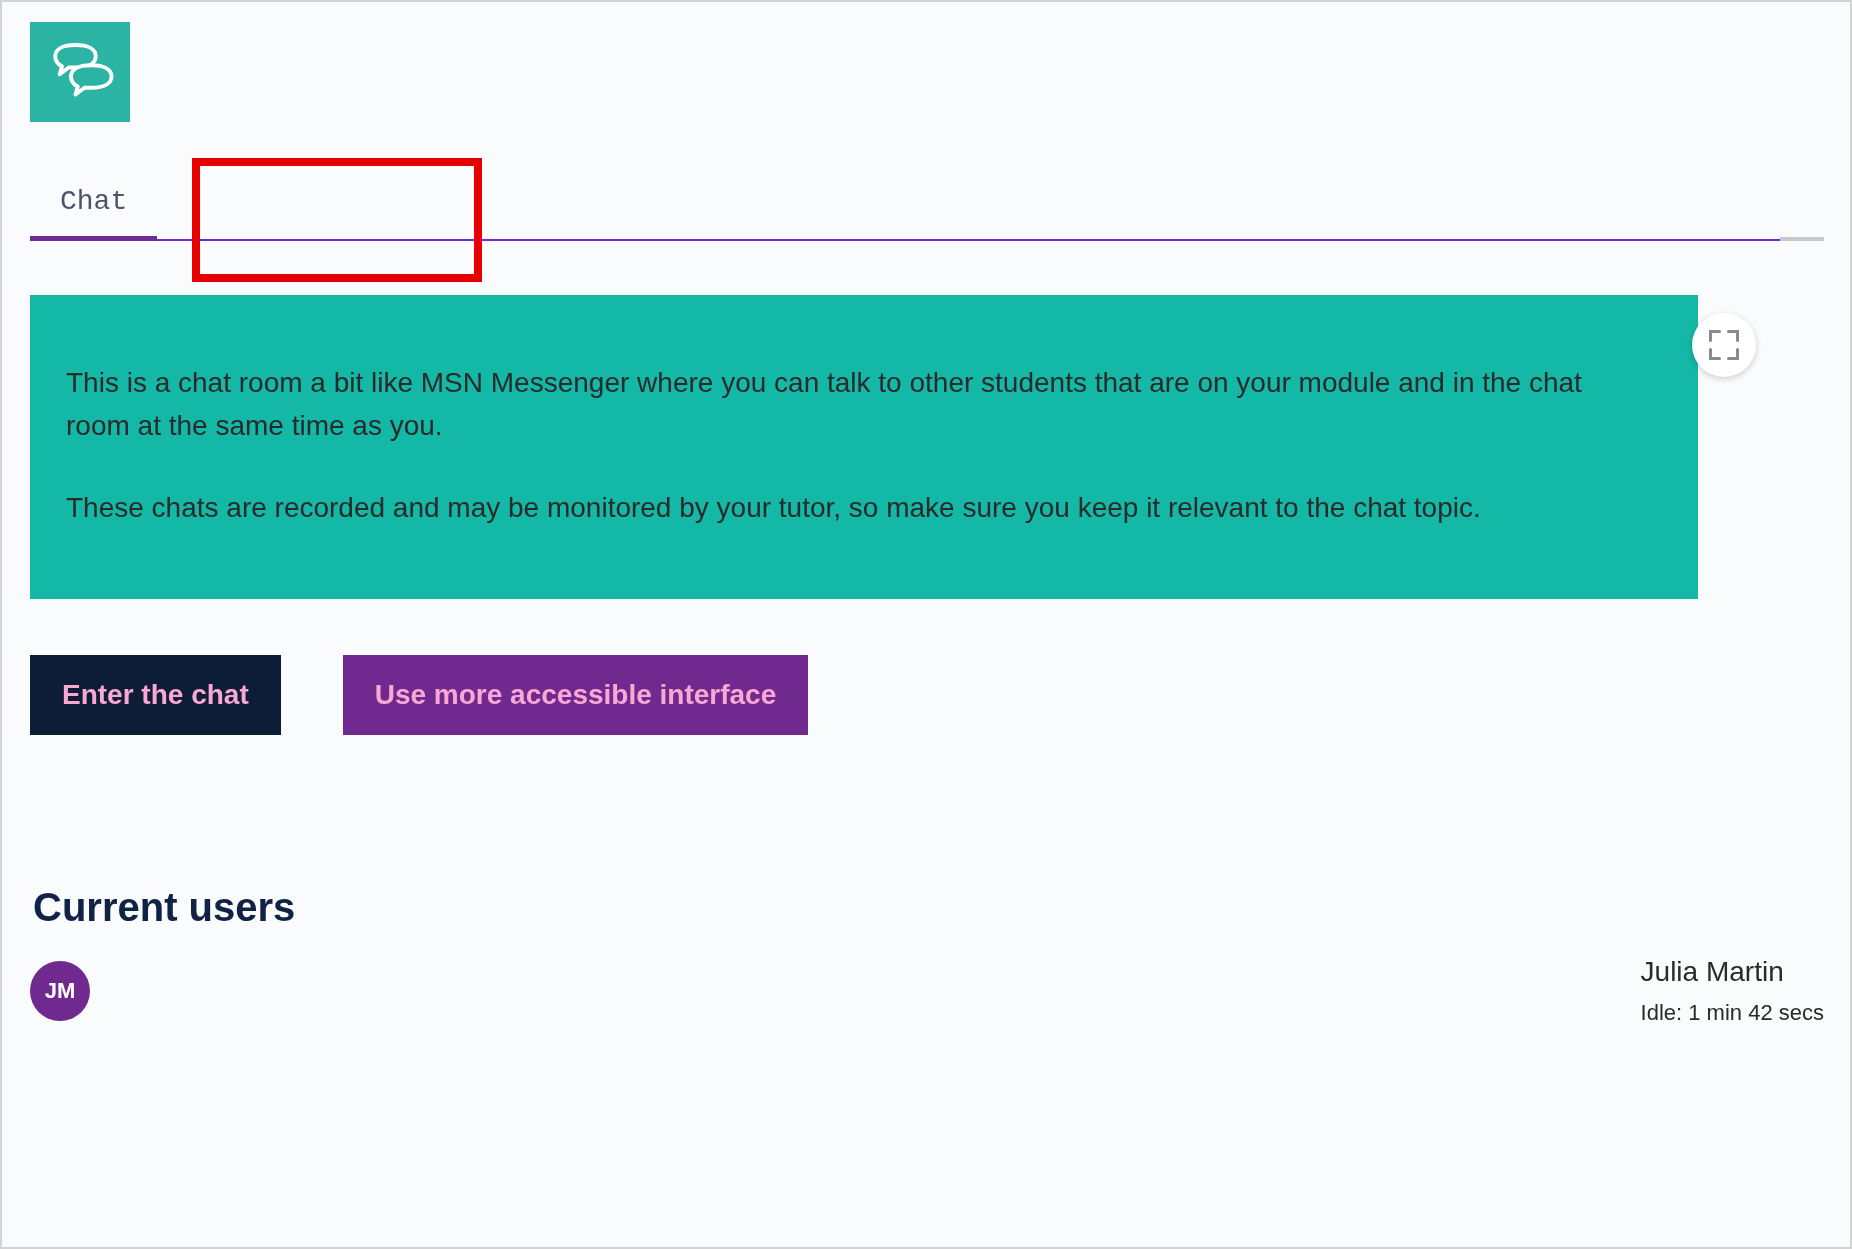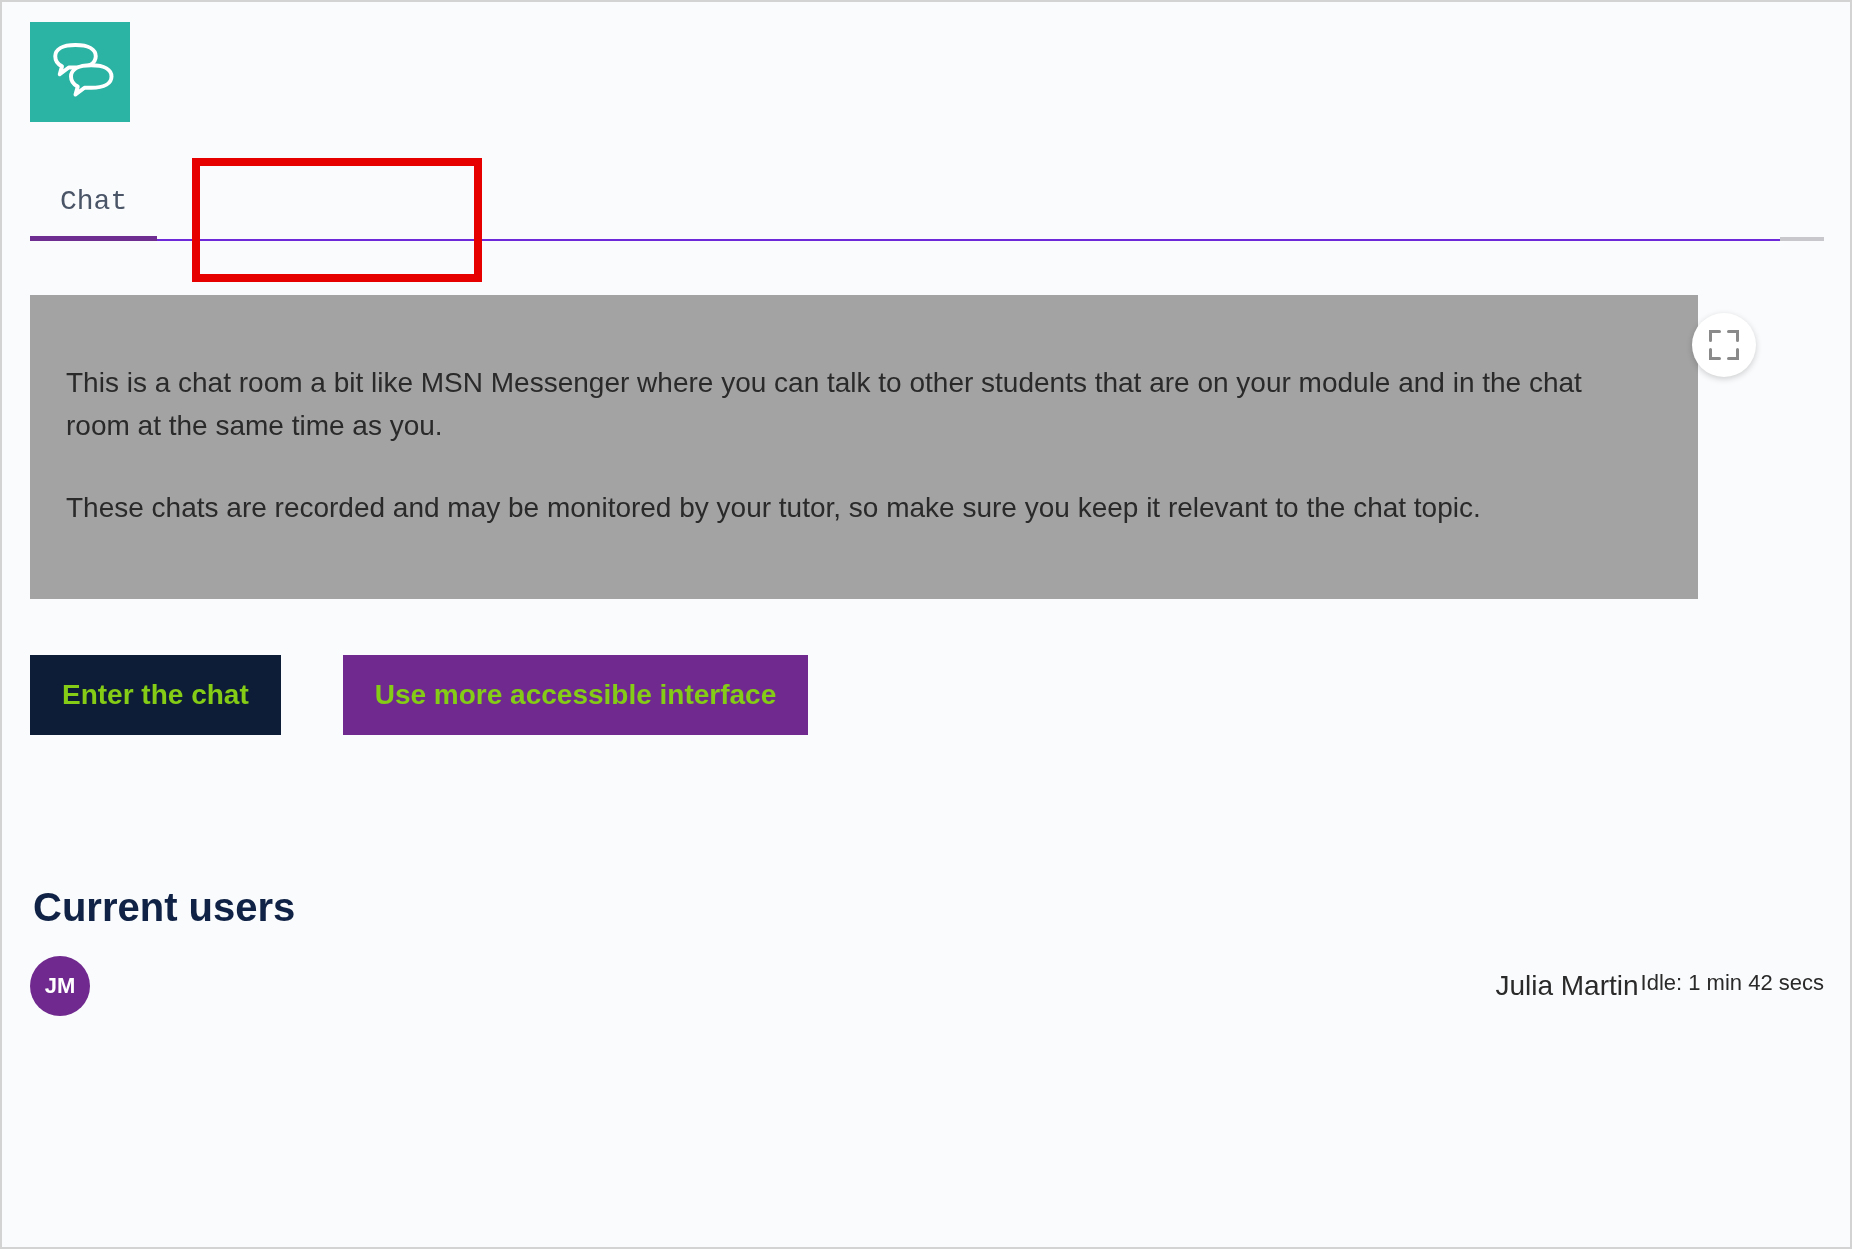--- a/index.html
+++ b/index.html
@@ -80,21 +80,21 @@
     right: 0;
     bottom: -2px;
     height: 4px;
     width: 44px;
     background: #c8c8cc;
   }
   
   .desc-panel {
     position: relative;
     margin-top: 54px;
-    background: #a3a3a3;
+    background: #14b8a6;
     padding: 66px 68px 70px 36px;
     width: 1668px;
   }
   .desc-panel p {
     margin: 0 0 38px 0;
     font-size: 28px;
     line-height: 1.55;
     color: #2a2a2a;
   }
   .desc-panel p:last-child { margin-bottom: 0; }
@@ -120,21 +120,21 @@
     gap: 62px;
   }
   .btn {
     display: inline-flex;
     align-items: center;
     justify-content: center;
     height: 80px;
     padding: 0 32px;
     font-size: 28px;
     font-weight: 600;
-    color: #84cc16;
+    color: #f9a8d4;
     border: none;
     cursor: pointer;
   }
   .btn-primary { background: #0e1d37; }
   .btn-secondary { background: #702a8f; }
   
   .users-section { margin-top: 150px; }
   .users-heading {
     font-size: 40px;
     font-weight: 700;
@@ -153,21 +153,21 @@
     border-radius: 50%;
     background: #702a8f;
     color: #ffffff;
     display: flex;
     align-items: center;
     justify-content: center;
     font-size: 22px;
     font-weight: 600;
     flex: 0 0 auto;
   }
-  .user-meta { display: flex; gap: 2px; }
+  .user-meta { display: flex; flex-direction: column; gap: 12px; }
   .user-name { font-size: 28px; color: #2a2a2a; }
   .user-idle { font-size: 22px; color: #2a2a2a; }
 </style>
 </head>
 <body>
 
 <div class="page">
 
   <div class="header-row">
     <div class="activity-icon">

